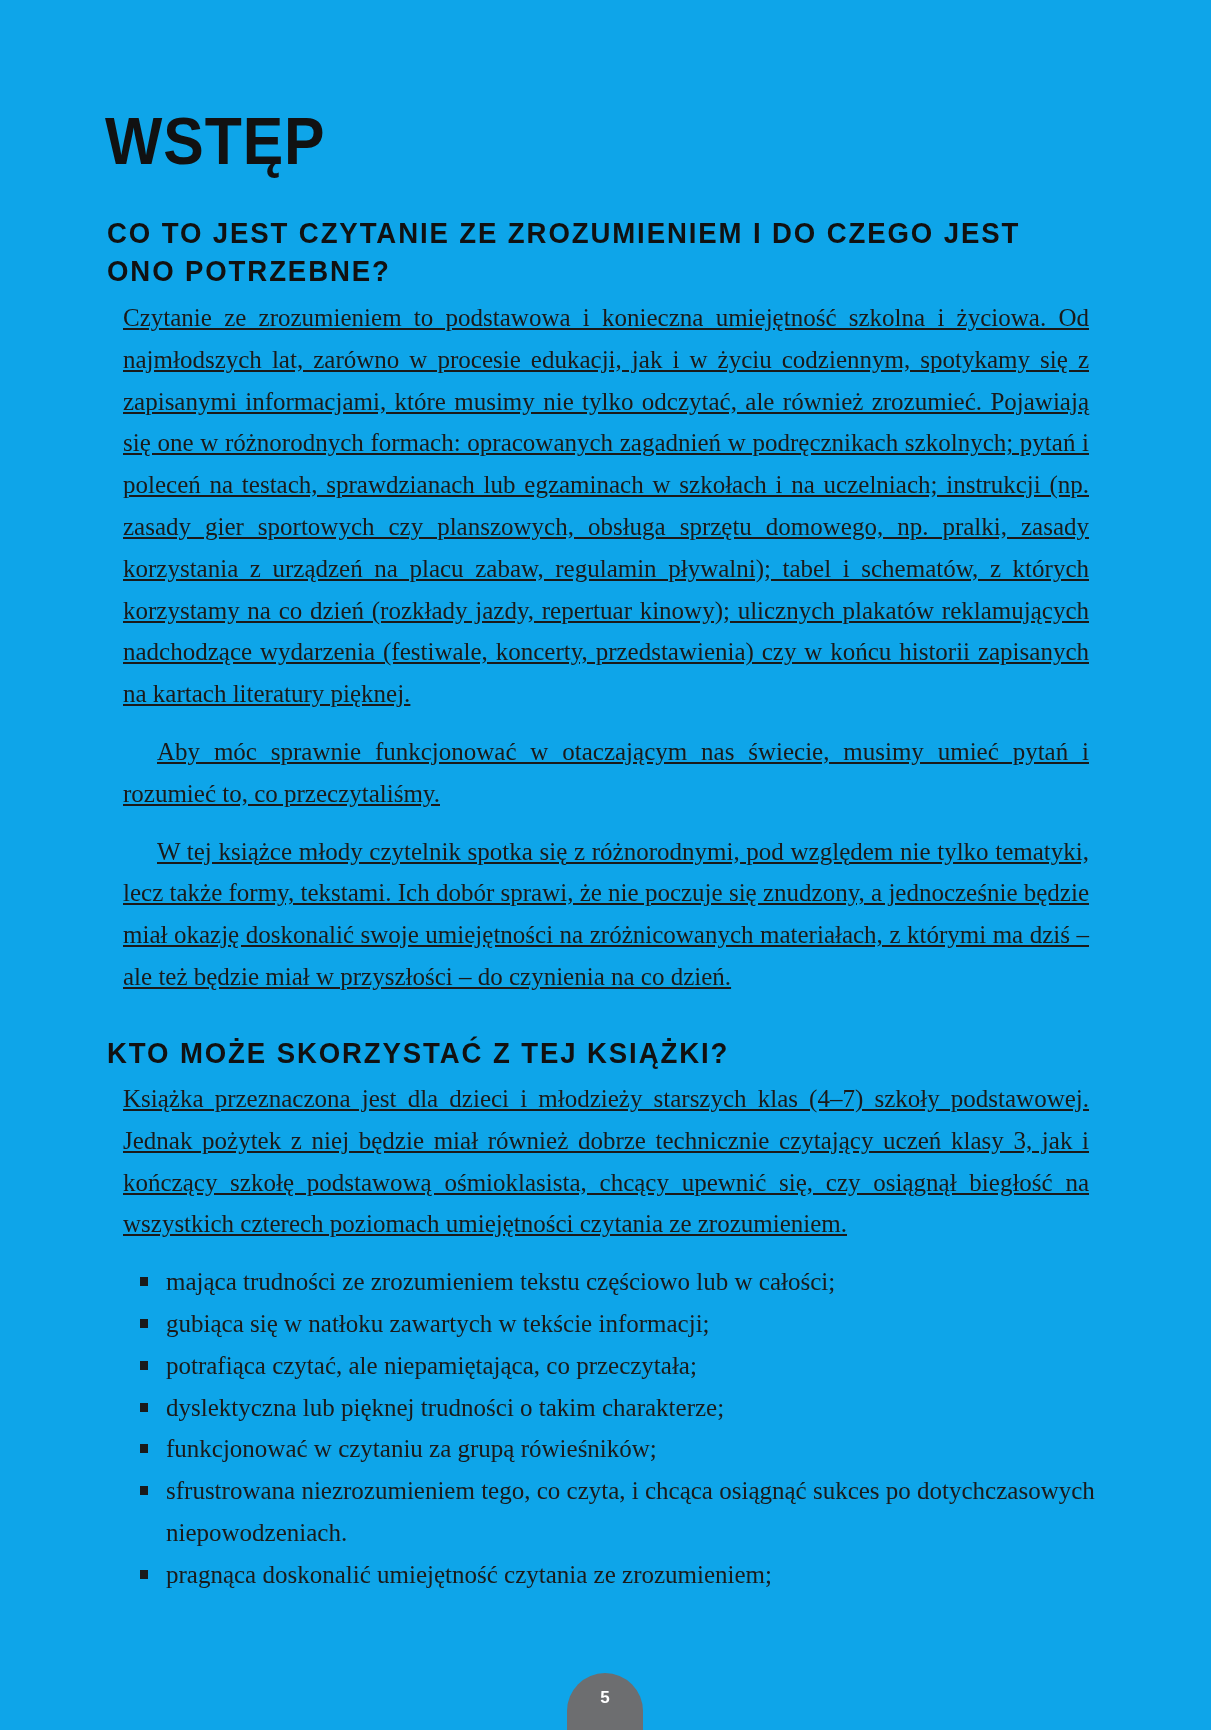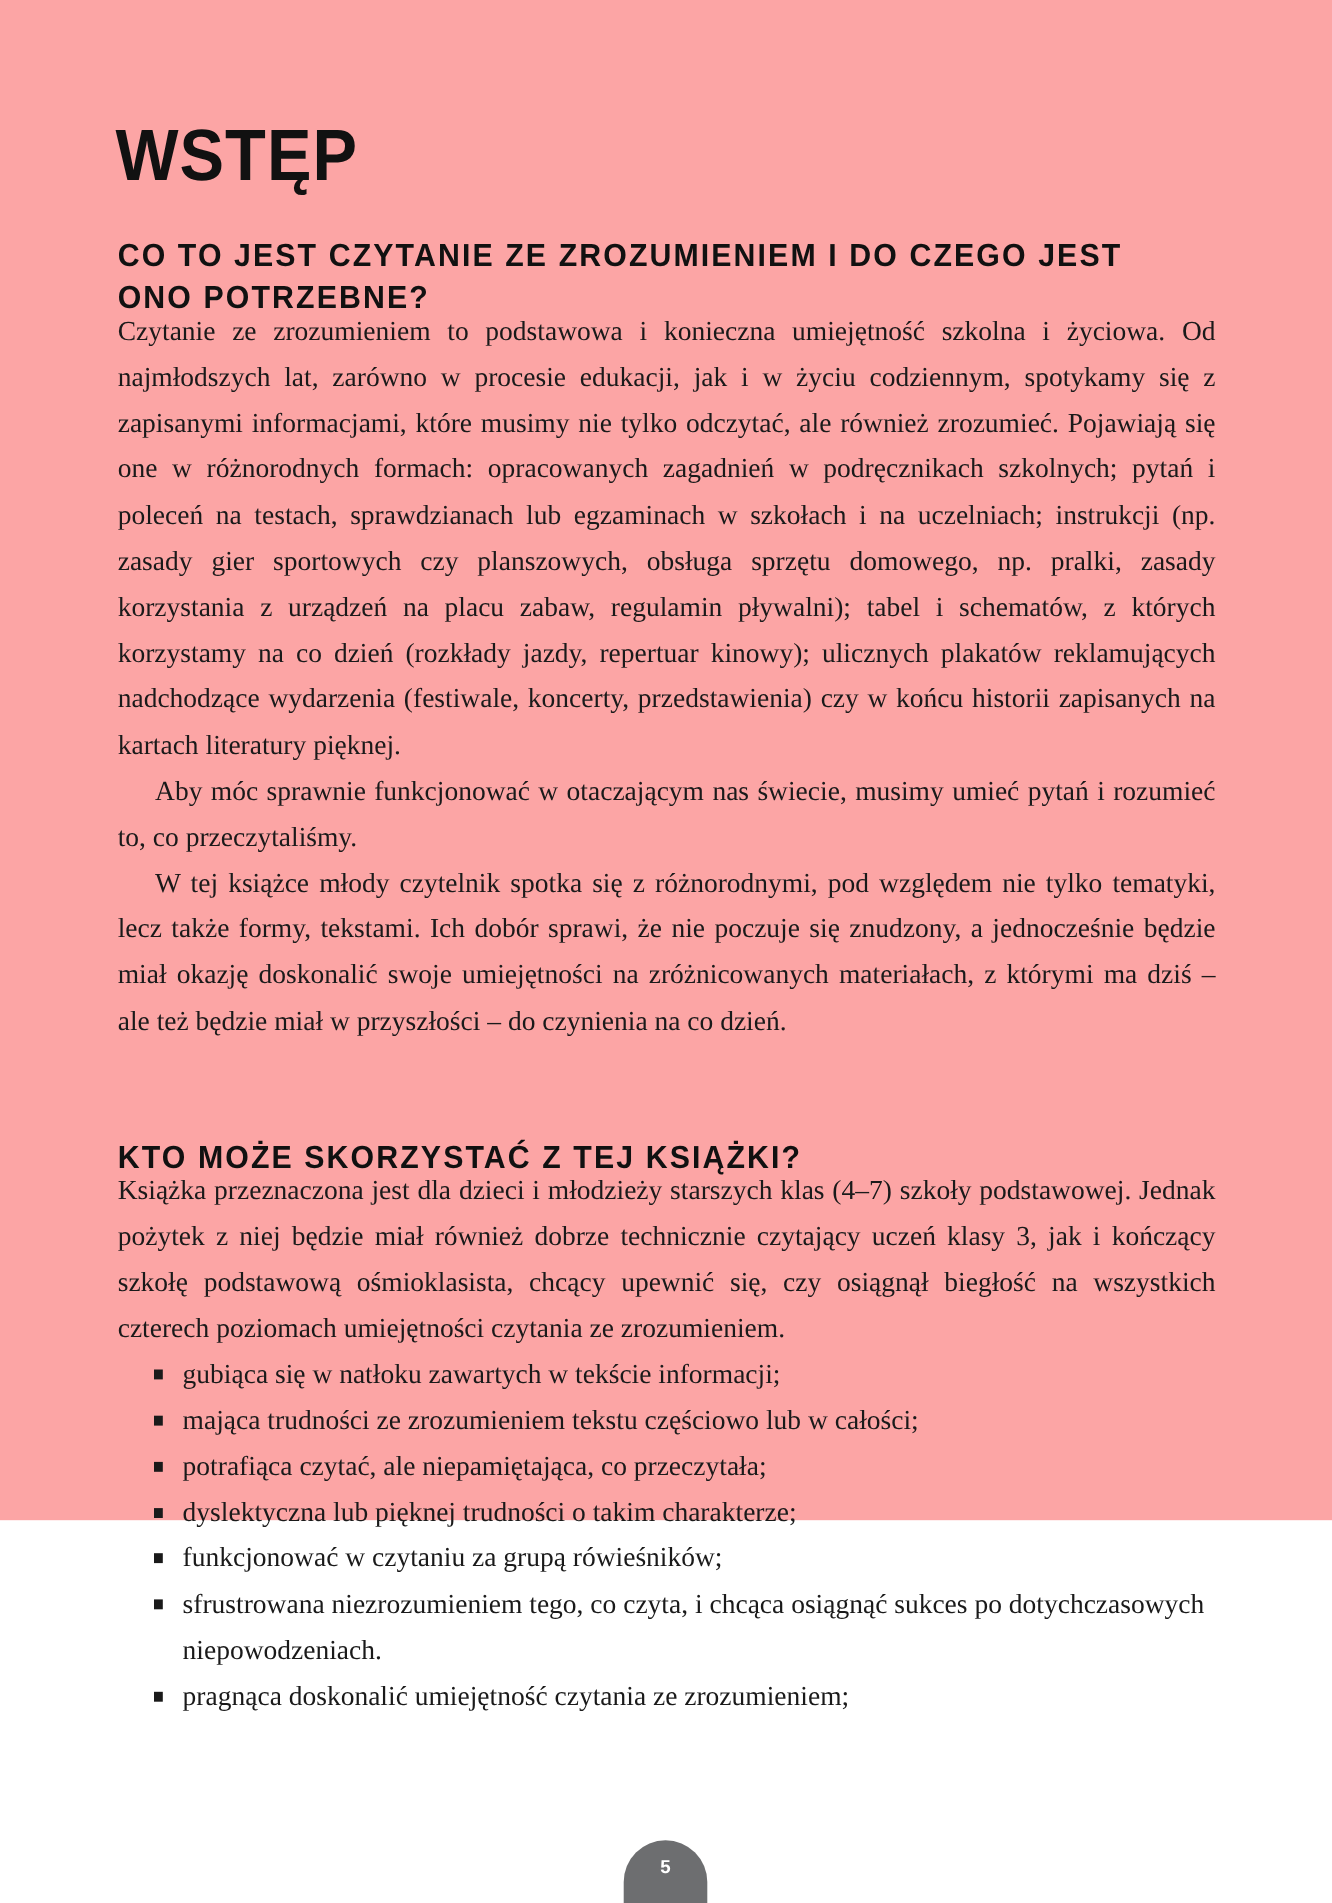--- a/index.html
+++ b/index.html
@@ -1,35 +1,35 @@
 <!DOCTYPE html>
 <html><head>
 <meta charset="utf-8">
 <style>
   html, body { margin: 0; padding: 0; background: #ffffff; }
   body { width: 1211px; height: 1730px; position: relative; overflow: hidden; }
-  .page { position: absolute; left: 0; top: 0; width: 1211px; height: 1382px; background: #fca5a5; color: #1a1a1a; }
+  .page { position: absolute; left: 0; top: 0; width: 1211px; height: 1730px; background: #0ea5e9; color: #1a1a1a; }
   .title {
     position: absolute; left: 105px; top: 108px;
     font-family: "Liberation Sans", sans-serif; font-weight: 700;
     font-size: 66px; letter-spacing: 1px; line-height: 1; margin: 0;
     transform: scaleX(0.92); transform-origin: left top; color: #111;
   }
   .h2 {
     position: absolute; left: 107px;
     font-family: "Liberation Sans", sans-serif; font-weight: 700;
     font-size: 29px; letter-spacing: 2px; line-height: 38px; margin: 0;
     color: #111; transform: scaleX(0.95); transform-origin: left top;
   }
   .body {
     position: absolute; left: 107px; width: 998px;
     font-family: "Liberation Serif", serif; font-size: 25px;
     line-height: 41.8px; color: #1a1a1a;
   }
-  .body p { margin: 0; text-align: justify; }
+  .body p { margin: 16px; text-align: justify; text-decoration: underline; }
   .body p.indent { text-indent: 34px; }
   .body p.lastline { text-align-last: left; }
   ul.bullets { list-style: none; margin: 0; padding: 0 0 0 33px; }
   ul.bullets li { position: relative; padding-left: 26px; }
   ul.bullets li .bullet {
     position: absolute; left: 0; top: 16px; width: 8px; height: 9px; background: #1a1a1a;
   }
   .page-tab {
     position: absolute; left: 567px; top: 1673px; width: 76px; height: 60px;
     background: #6d6e70; border-radius: 38px 38px 0 0;
@@ -55,22 +55,22 @@
     <p class="lastline">Czytanie ze zrozumieniem to podstawowa i konieczna umiejętność szkolna i życiowa. Od najmłodszych lat, zarówno w procesie edukacji, jak i w życiu codziennym, spotykamy się z zapisanymi informacjami, które musimy nie tylko odczytać, ale również zrozumieć. Pojawiają się one w różnorodnych formach: opracowanych zagadnień w podręcznikach szkolnych; pytań i poleceń na testach, sprawdzianach lub egzaminach w szkołach i na uczelniach; instrukcji (np. zasady gier sportowych czy planszowych, obsługa sprzętu domowego, np. pralki, zasady korzystania z urządzeń na placu zabaw, regulamin pływalni); tabel i schematów, z których korzystamy na co dzień (rozkłady jazdy, repertuar kinowy); ulicznych plakatów reklamujących nadchodzące wydarzenia (festiwale, koncerty, przedstawienia) czy w końcu historii zapisanych na kartach literatury pięknej.</p>
     <p class="indent lastline">Aby móc sprawnie funkcjonować w otaczającym nas świecie, musimy umieć pytań i rozumieć to, co przeczytaliśmy.</p>
     <p class="indent lastline">W tej książce młody czytelnik spotka się z różnorodnymi, pod względem nie tylko tematyki, lecz także formy, tekstami. Ich dobór sprawi, że nie poczuje się znudzony, a jednocześnie będzie miał okazję doskonalić swoje umiejętności na zróżnicowanych materiałach, z którymi ma dziś – ale też będzie miał w przyszłości – do czynienia na co dzień.</p>
   </div>
 
   <h2 class="h2" style="top:1034px;">KTO MOŻE SKORZYSTAĆ Z TEJ KSIĄŻKI?</h2>
 
   <div class="body" style="top:1062px;">
     <p class="lastline">Książka przeznaczona jest dla dzieci i młodzieży starszych klas (4–7) szkoły podstawowej. Jednak pożytek z niej będzie miał również dobrze technicznie czytający uczeń klasy 3, jak i kończący szkołę podstawową ośmioklasista, chcący upewnić się, czy osiągnął biegłość na wszystkich czterech poziomach umiejętności czytania ze zrozumieniem.</p>
     <ul class="bullets">
+      <li><span class="bullet"></span><span>mająca trudności ze zrozumieniem tekstu częściowo lub w całości;</span></li>
       <li><span class="bullet"></span><span>gubiąca się w natłoku zawartych w tekście informacji;</span></li>
-      <li><span class="bullet"></span><span>mająca trudności ze zrozumieniem tekstu częściowo lub w całości;</span></li>
       <li><span class="bullet"></span><span>potrafiąca czytać, ale niepamiętająca, co przeczytała;</span></li>
       <li><span class="bullet"></span><span>dyslektyczna lub pięknej trudności o takim charakterze;</span></li>
       <li><span class="bullet"></span><span>funkcjonować w czytaniu za grupą rówieśników;</span></li>
       <li><span class="bullet"></span><span>sfrustrowana niezrozumieniem tego, co czyta, i chcąca osiągnąć sukces po dotychczasowych niepowodzeniach.</span></li>
       <li><span class="bullet"></span><span>pragnąca doskonalić umiejętność czytania ze zrozumieniem;</span></li>
     </ul>
   </div>
 
   <div class="page-tab">
     <span>5</span>

